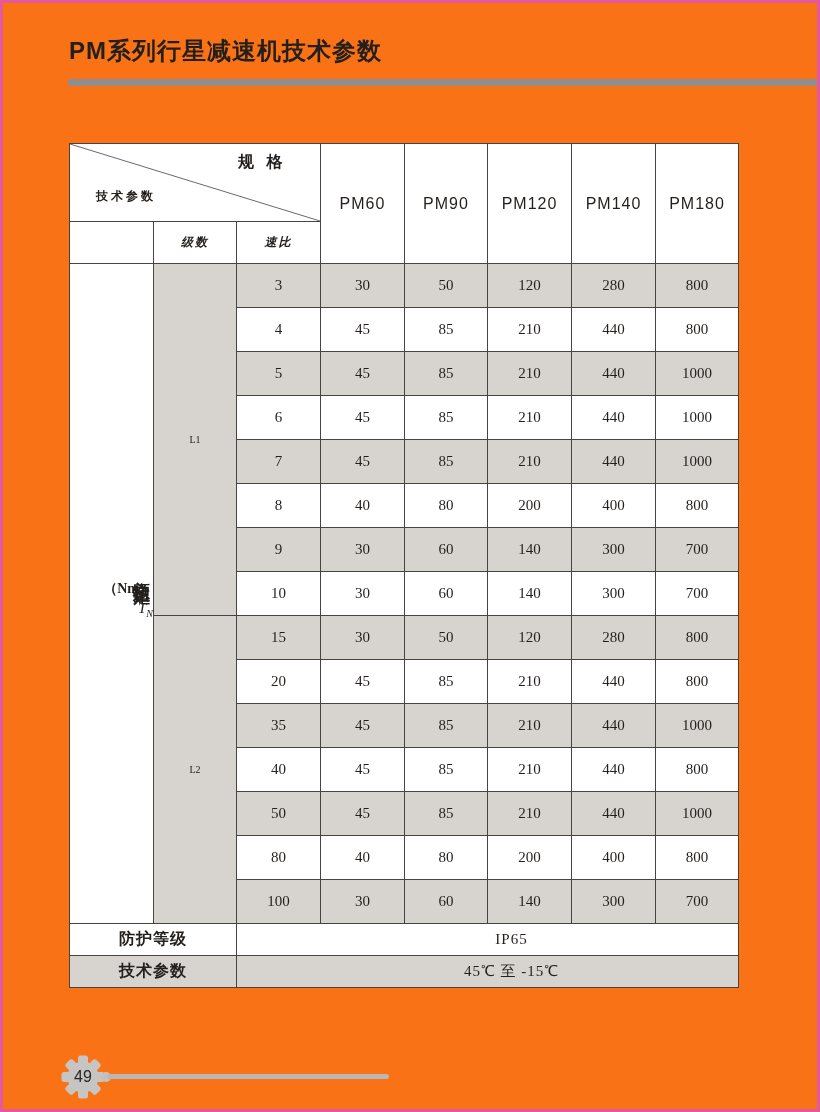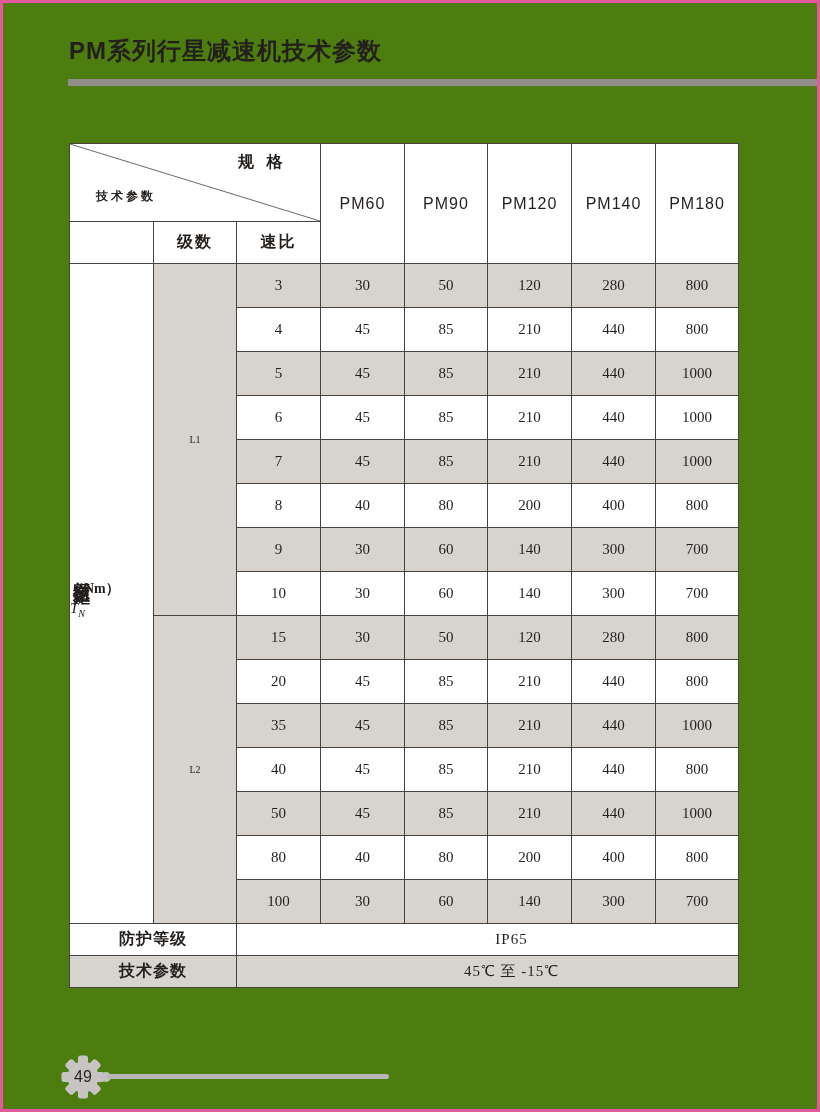--- a/index.html
+++ b/index.html
@@ -3,21 +3,21 @@
 <meta charset="utf-8">
 <style>
   * { margin: 0; padding: 0; box-sizing: border-box; }
   html, body { background: #ffffff; }
   body { font-family: "Liberation Sans", sans-serif; color: #2a2522; }
 
   .page {
     position: relative;
     width: 820px;
     height: 1112px;
-    background: #4d7c0f;
+    background: #f97316;
     border: 3px solid #e4589e;
     overflow: hidden;
   }
 
   .title {
     position: absolute;
     left: 66px;
     top: 32px;
     font-size: 24px;
     font-weight: 700;
@@ -66,30 +66,30 @@
   .diag-bottom {
     position: absolute; top: 44px; left: 26px;
     font-size: 12px; font-weight: 600; letter-spacing: 3px; white-space: nowrap;
   }
 
   .spec-table th.spec-col {
     font-size: 16px; font-weight: 400; letter-spacing: 1px;
     font-family: "Liberation Sans", sans-serif;
     margin-left: 8px;
   }
-  td.subhead { font-size: 16px; font-weight: 600; letter-spacing: 2px; }
+  td.subhead { font-size: 12px; font-weight: 600; letter-spacing: 2px; font-style: italic; }
 
   
   td.num { font-family: "Liberation Serif", serif; font-size: 15px; }
   tr.shaded td.num { background: #d7d3cf; }
   td.group-cell { background: #d7d3cf; font-family: "Liberation Serif", serif; font-size: 10px; }
 
   
   td.torque-cell { background: #ffffff; }
-  .torque-wrap { display: flex; flex-direction: column; align-items: flex-start; justify-content: center; gap: 2px; }
+  .torque-wrap { display: flex; flex-direction: column; align-items: flex-end; justify-content: center; gap: 2px; }
   .torque-vert {
     writing-mode: vertical-rl;
     text-orientation: upright;
     font-size: 17px; font-weight: 600; letter-spacing: 2px;
   }
   .torque-unit { font-family: "Liberation Serif", serif; font-size: 14px; font-weight: 600; margin-top: 2px; }
   .torque-sym { font-family: "Liberation Serif", serif; font-size: 15px; font-style: italic; }
   .torque-sym sub { font-size: 10px; font-style: italic; }
 
   

